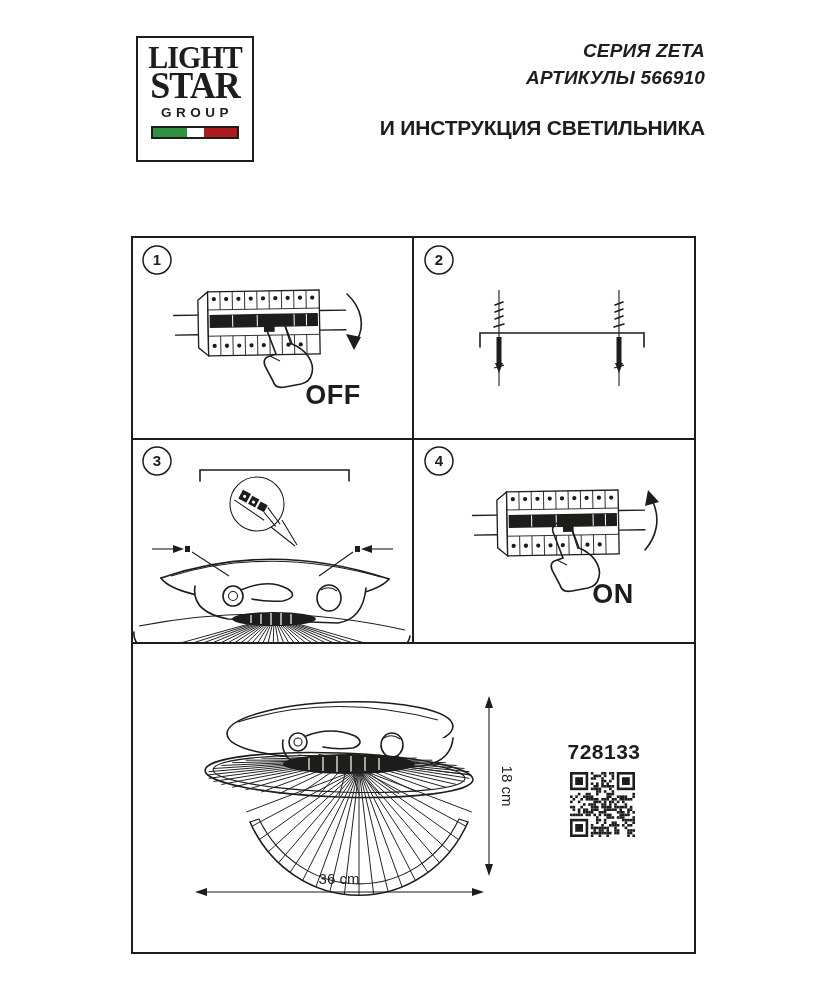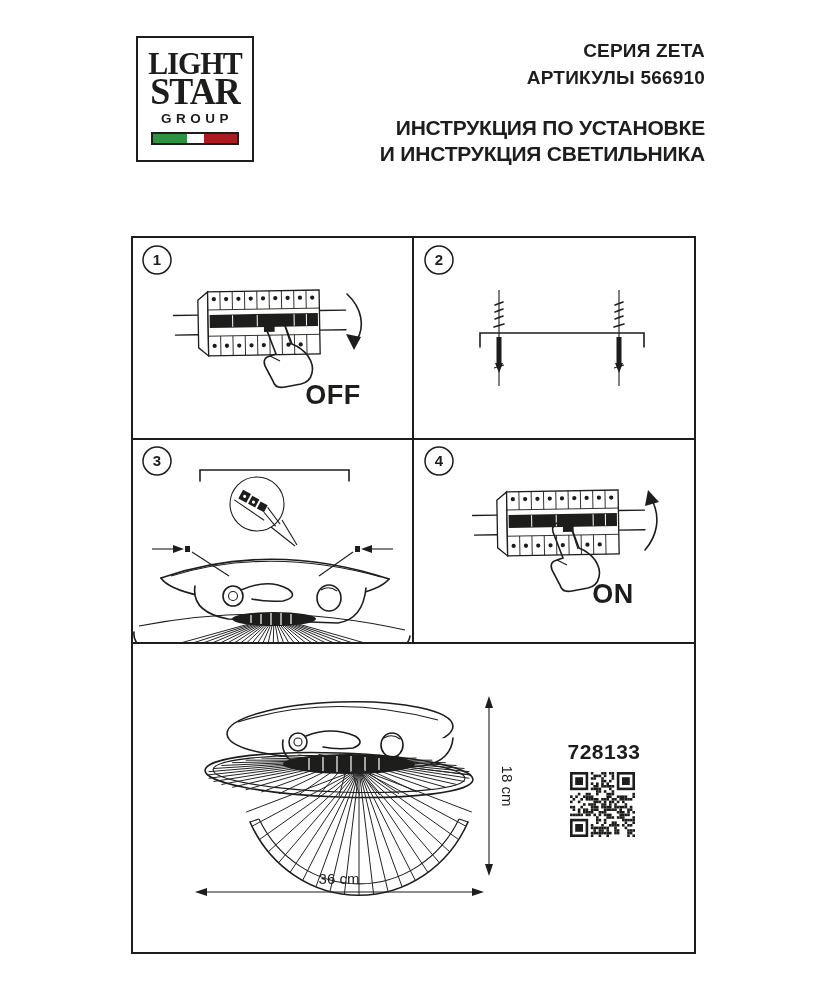--- a/index.html
+++ b/index.html
@@ -1,29 +1,29 @@
 <!DOCTYPE html>
 <html><head>
 <meta charset="utf-8">
 <style>
   html,body{margin:0;padding:0;background:#fff;}
   .page{position:relative;width:826px;height:1005px;background:#fff;overflow:hidden;
         font-family:"Liberation Sans",sans-serif;color:#1d1d1b;}
   
   .logo-box{position:absolute;left:136px;top:36px;width:118px;height:126px;
-            border:2px solid #1d1d1b;text-align:center;box-sizing:border-box;padding-top:12px;}
+            border:2px solid #1d1d1b;text-align:center;box-sizing:border-box;padding-top:6px;}
   .logo-word1{font-family:"Liberation Serif",serif;font-weight:bold;font-size:30px;line-height:26px;letter-spacing:-1px;transform:scaleY(1.08);}
   .logo-word2{font-family:"Liberation Serif",serif;font-weight:bold;font-size:36px;line-height:31px;letter-spacing:-1px;transform:scaleY(1.05);}
   .logo-word3{font-size:13.5px;line-height:18px;letter-spacing:4.5px;margin-top:3px;margin-left:4px;font-weight:bold;}
   .logo-flag{width:84px;height:9px;border:2px solid #1d1d1b;margin:4px auto 0;display:flex;box-sizing:content-box;}
   .logo-flag .fg{background:#2f9240;width:40%;}
   .logo-flag .fw{background:#ffffff;width:21%;}
   .logo-flag .fr{background:#ab1b20;width:39%;}
   .hdr{position:absolute;right:121px;top:37px;text-align:right;}
-  .hdr-line{font-size:19px;font-weight:bold;line-height:27px;letter-spacing:0.2px;}
+  .hdr-line{font-size:19px;font-weight:bold;line-height:27px;letter-spacing:0.2px;font-style:italic;}
   .hdr-title{margin-top:24px;font-size:21px;font-weight:bold;line-height:26px;letter-spacing:-0.2px;}
   
   .grid{position:absolute;left:131px;top:236px;width:565px;height:718px;
         border:2px solid #1d1d1b;box-sizing:border-box;}
   .cell{position:absolute;overflow:hidden;box-sizing:border-box;}
   .c1{left:0;top:0;width:281px;height:202px;border-right:2px solid #1d1d1b;border-bottom:2px solid #1d1d1b;}
   .c2{left:281px;top:0;width:280px;height:202px;border-bottom:2px solid #1d1d1b;}
   .c3{left:0;top:202px;width:281px;height:204px;border-right:2px solid #1d1d1b;border-bottom:2px solid #1d1d1b;}
   .c4{left:281px;top:202px;width:280px;height:204px;border-bottom:2px solid #1d1d1b;}
   .c5{left:0;top:406px;width:561px;height:308px;}
@@ -119,21 +119,20 @@
       <div class="fg"></div>
       <div class="fw"></div>
       <div class="fr"></div>
     </div>
   </div>
 
   <div class="hdr">
     <div class="hdr-line">СЕРИЯ ZETA</div>
     <div class="hdr-line">АРТИКУЛЫ 566910</div>
     <div class="hdr-title">
-      <div>ИНСТРУКЦИЯ ПО УСТАНОВКЕ</div>
       <div>И ИНСТРУКЦИЯ СВЕТИЛЬНИКА</div>
     </div>
   </div>
 
   <div class="grid">
 
     <div class="cell c1">
       <svg width="279" height="200" viewBox="0 0 279 200">
         <circle class="numc" cx="24" cy="22" r="14"></circle>
         <text class="numt" x="24" y="27">1</text>

